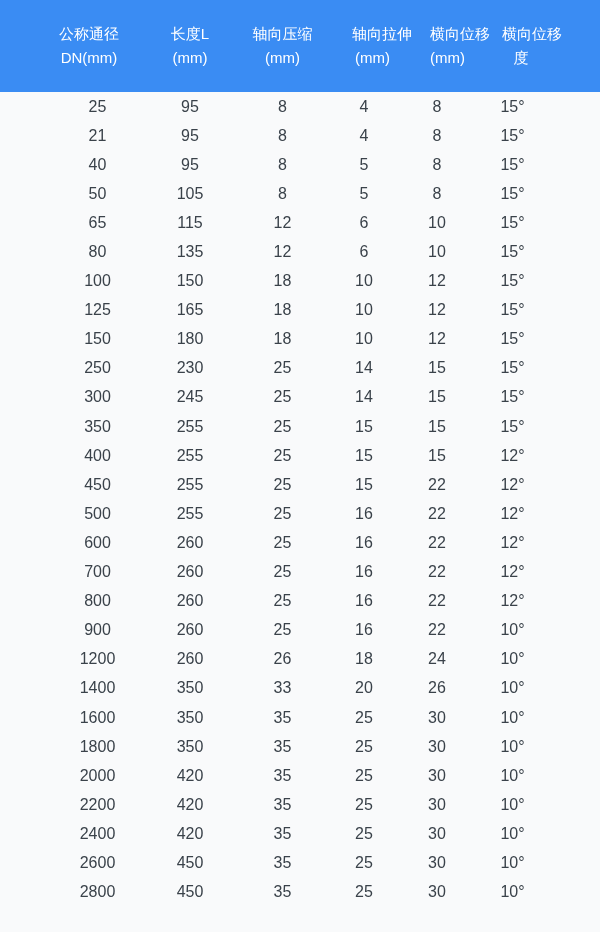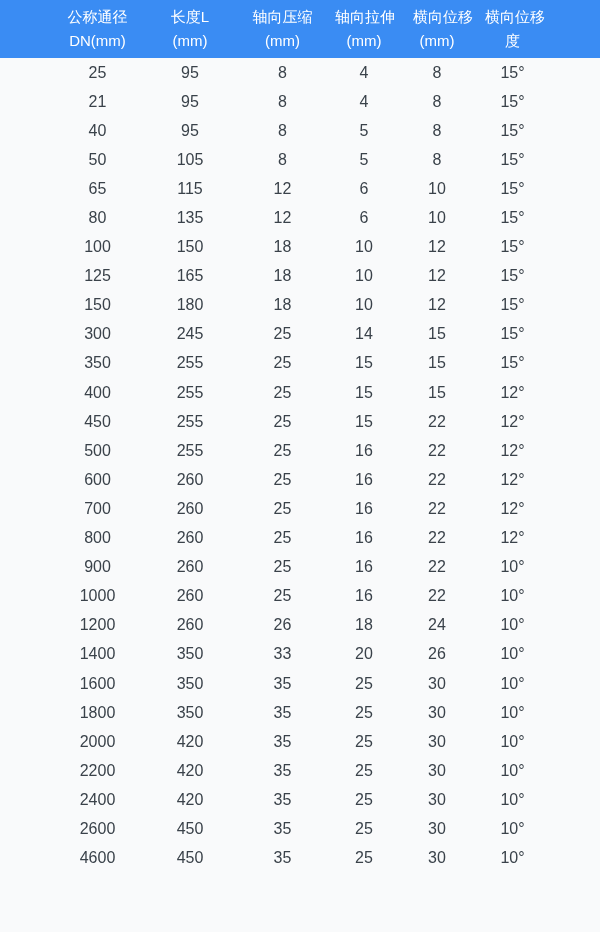--- a/index.html
+++ b/index.html
@@ -24,21 +24,21 @@
   colgroup col:nth-child(4) { width: 78px; }
   colgroup col:nth-child(5) { width: 72px; }
   colgroup col:nth-child(6) { width: 115px; }
 
   thead th {
     background: #3a8cf3;
     color: #ffffff;
     font-weight: normal;
     font-size: 15px;
     height: 58px;
-    padding: 0;
+    padding: 17px;
     text-align: center;
     vertical-align: middle;
     margin-left: 17px;
   }
   thead th .hline {
     line-height: 24px;
     white-space: nowrap;
   }
 
   tbody td {
@@ -174,20 +174,28 @@
   <tr>
     <td>150</td>
     <td>180</td>
     <td>18</td>
     <td>10</td>
     <td>12</td>
     <td>15°</td>
   </tr>
 
 
+  <tr>
+    <td>250</td>
+    <td>230</td>
+    <td>25</td>
+    <td>14</td>
+    <td>15</td>
+    <td>15°</td>
+  </tr>
 
   <tr>
     <td>300</td>
     <td>245</td>
     <td>25</td>
     <td>14</td>
     <td>15</td>
     <td>15°</td>
   </tr>
 
@@ -256,28 +264,20 @@
 
   <tr>
     <td>900</td>
     <td>260</td>
     <td>25</td>
     <td>16</td>
     <td>22</td>
     <td>10°</td>
   </tr>
 
-  <tr>
-    <td>1000</td>
-    <td>260</td>
-    <td>25</td>
-    <td>16</td>
-    <td>22</td>
-    <td>10°</td>
-  </tr>
 
   <tr>
     <td>1200</td>
     <td>260</td>
     <td>26</td>
     <td>18</td>
     <td>24</td>
     <td>10°</td>
   </tr>
 
@@ -338,21 +338,21 @@
   <tr>
     <td>2600</td>
     <td>450</td>
     <td>35</td>
     <td>25</td>
     <td>30</td>
     <td>10°</td>
   </tr>
 
   <tr>
-    <td>4600</td>
+    <td>2800</td>
     <td>450</td>
     <td>35</td>
     <td>25</td>
     <td>30</td>
     <td>10°</td>
   </tr>
 </tbody>
 </table>
 
 </body></html>

